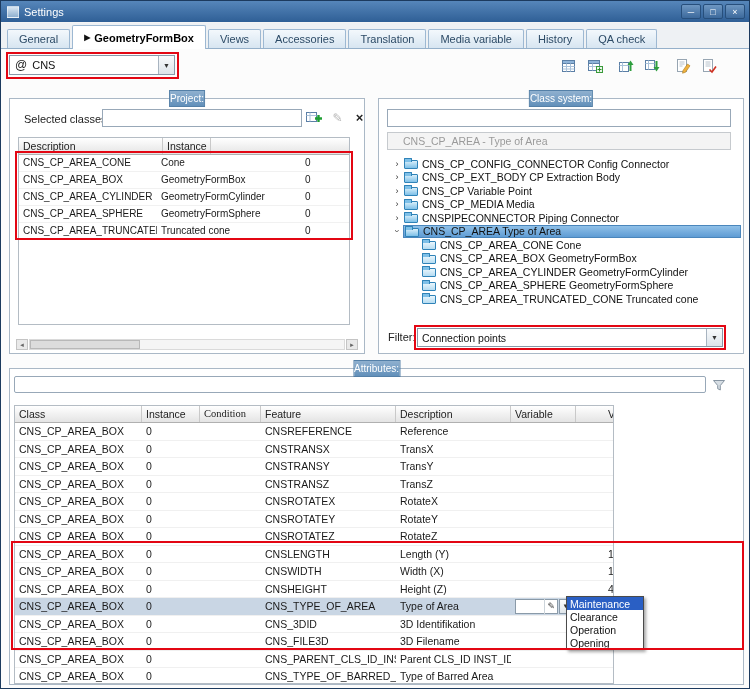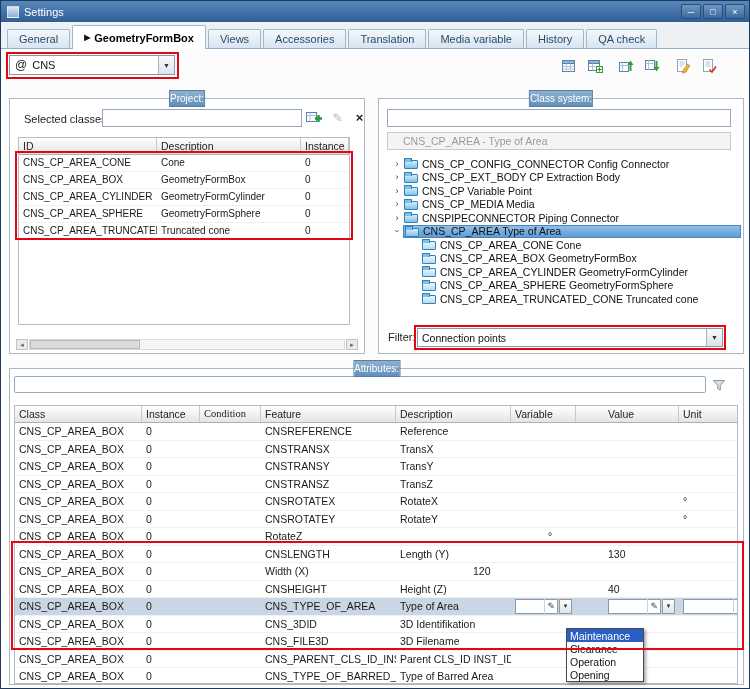--- a/index.html
+++ b/index.html
@@ -118,38 +118,38 @@
   .filter-label { position:absolute; left:9px; top:232px; font-size:11px; color:#222; }
   .filter-combo { position:absolute; left:38px; top:229px; width:306px; height:19px; }
   .filter-combo .combo-value { font-size:10.5px; padding-left:4px; color:#111; }
   .filter-hl { left:35px; top:226px; width:312px; height:25px; }
 
   
   .a-search { position:absolute; left:4px; top:7px; width:692px; height:17px;
               border:1px solid #98a8b8; padding:0 3px; font:11px "Liberation Sans", sans-serif;
               border-radius:2px; }
   .funnel { position:absolute; left:702px; top:9px; width:14px; height:13px; }
-  .atable { left:4px; top:36px; width:724px; height:279px; }
+  .atable { left:4px; top:36px; width:600px; height:279px; }
   .a-row { display:flex; height:17.5px; border-bottom:1px solid #f0f0f0; }
   .a-row.sel { background:#c9d6e4; }
   .a-cell { font-size:10.5px; color:#1a1a1a; padding-left:4px; line-height:17px;
             white-space:nowrap; overflow:hidden; flex:none; }
   .ac0 { width:127px; } .ac1 { width:58px; } .ac2 { width:61px;font-family:Liberation Serif, serif; } .ac3 { width:135px; }
   .ac4 { width:115px; } .ac5 { width:65px; } .ac6 { width:75px;margin-left:28px; } .ac7 { width:86px; }
   .attrs-hl { left:1px; top:172px; width:733px; height:109px; }
 
   .cell-editor { display:flex; align-items:center; gap:1px; height:15px; margin:1px 4px 0 0; }
   .ed-field { flex:1; height:15px; background:#fff; border:1px solid #8a9aa8;
               display:flex; align-items:center; justify-content:flex-end; }
   .ed-pencil { font-size:9px; padding:0 2px; color:#333; border-left:1px solid #ccd4da; }
   .ed-drop { width:13px; height:15px; flex:none; border:1px solid #8a9aa8;
              background:linear-gradient(#fdfdfd,#dfe5ea); font-size:6px; color:#333;
              display:flex; align-items:center; justify-content:center; }
 
-  .popup { position:absolute; left:556px; top:259px; width:78px; background:#fff;
+  .popup { position:absolute; left:556px; top:227px; width:78px; background:#fff;
            border:1px solid #4a4a4a; box-shadow:2px 2px 3px rgba(0,0,0,.35); z-index:40; }
   .popup-item { height:13px; font-size:10.5px; padding:0 3px; display:flex;
                 align-items:center; color:#111; white-space:nowrap; }
   .popup-item.hlopt { background:#2a5fc4; color:#fff; }
 </style>
 </head>
 <body>
 
 <div class="window">
 
@@ -257,21 +257,20 @@
           <svg width="17" height="17">
             <rect x="0.5" y="3.5" width="10" height="9" fill="#fff" stroke="#5b7fa6"></rect>
             <path d="M0.5 6.5h10M4 3.5v9" stroke="#aac2da"></path>
             <path d="M12.5 6v7M9 9.5h7" stroke="#1f9e33" stroke-width="2.4"></path>
           </svg>
         </span>
       <span class="p-icon edit">✎</span>
       <span class="p-icon rem">×</span>
       <div class="datatable ptable" id="project-table">
           <div class="t-head">
-            <div class="t-hcell pc0">ID</div>
             <div class="t-hcell pc1">Description</div>
             <div class="t-hcell pc2">Instance</div>
           </div>
           <div class="t-row">
             <div class="t-cell pc0">CNS_CP_AREA_CONE</div>
             <div class="t-cell pc1">Cone</div>
             <div class="t-cell pc2">0</div>
           </div>
           <div class="t-row">
             <div class="t-cell pc0">CNS_CP_AREA_BOX</div>
@@ -464,39 +463,41 @@
             <div class="a-cell ac3">CNSROTATEY</div>
             <div class="a-cell ac4">RotateY</div>
             <div class="a-cell ac5"></div>
             <div class="a-cell ac6"></div>
             <div class="a-cell ac7">°</div>
           </div>
           <div class="a-row">
             <div class="a-cell ac0">CNS_CP_AREA_BOX</div>
             <div class="a-cell ac1">0</div>
             <div class="a-cell ac2"></div>
+            <div class="a-cell ac3">CNSROTATEZ</div>
             <div class="a-cell ac4">RotateZ</div>
             <div class="a-cell ac5"></div>
             <div class="a-cell ac6"></div>
             <div class="a-cell ac7">°</div>
           </div>
           <div class="a-row">
             <div class="a-cell ac0">CNS_CP_AREA_BOX</div>
             <div class="a-cell ac1">0</div>
             <div class="a-cell ac2"></div>
             <div class="a-cell ac3">CNSLENGTH</div>
             <div class="a-cell ac4">Length (Y)</div>
             <div class="a-cell ac5"></div>
             <div class="a-cell ac6">130</div>
             <div class="a-cell ac7"></div>
           </div>
           <div class="a-row">
             <div class="a-cell ac0">CNS_CP_AREA_BOX</div>
             <div class="a-cell ac1">0</div>
             <div class="a-cell ac2"></div>
+            <div class="a-cell ac3">CNSWIDTH</div>
             <div class="a-cell ac4">Width (X)</div>
             <div class="a-cell ac5"></div>
             <div class="a-cell ac6">120</div>
             <div class="a-cell ac7"></div>
           </div>
           <div class="a-row">
             <div class="a-cell ac0">CNS_CP_AREA_BOX</div>
             <div class="a-cell ac1">0</div>
             <div class="a-cell ac2"></div>
             <div class="a-cell ac3">CNSHEIGHT</div>

